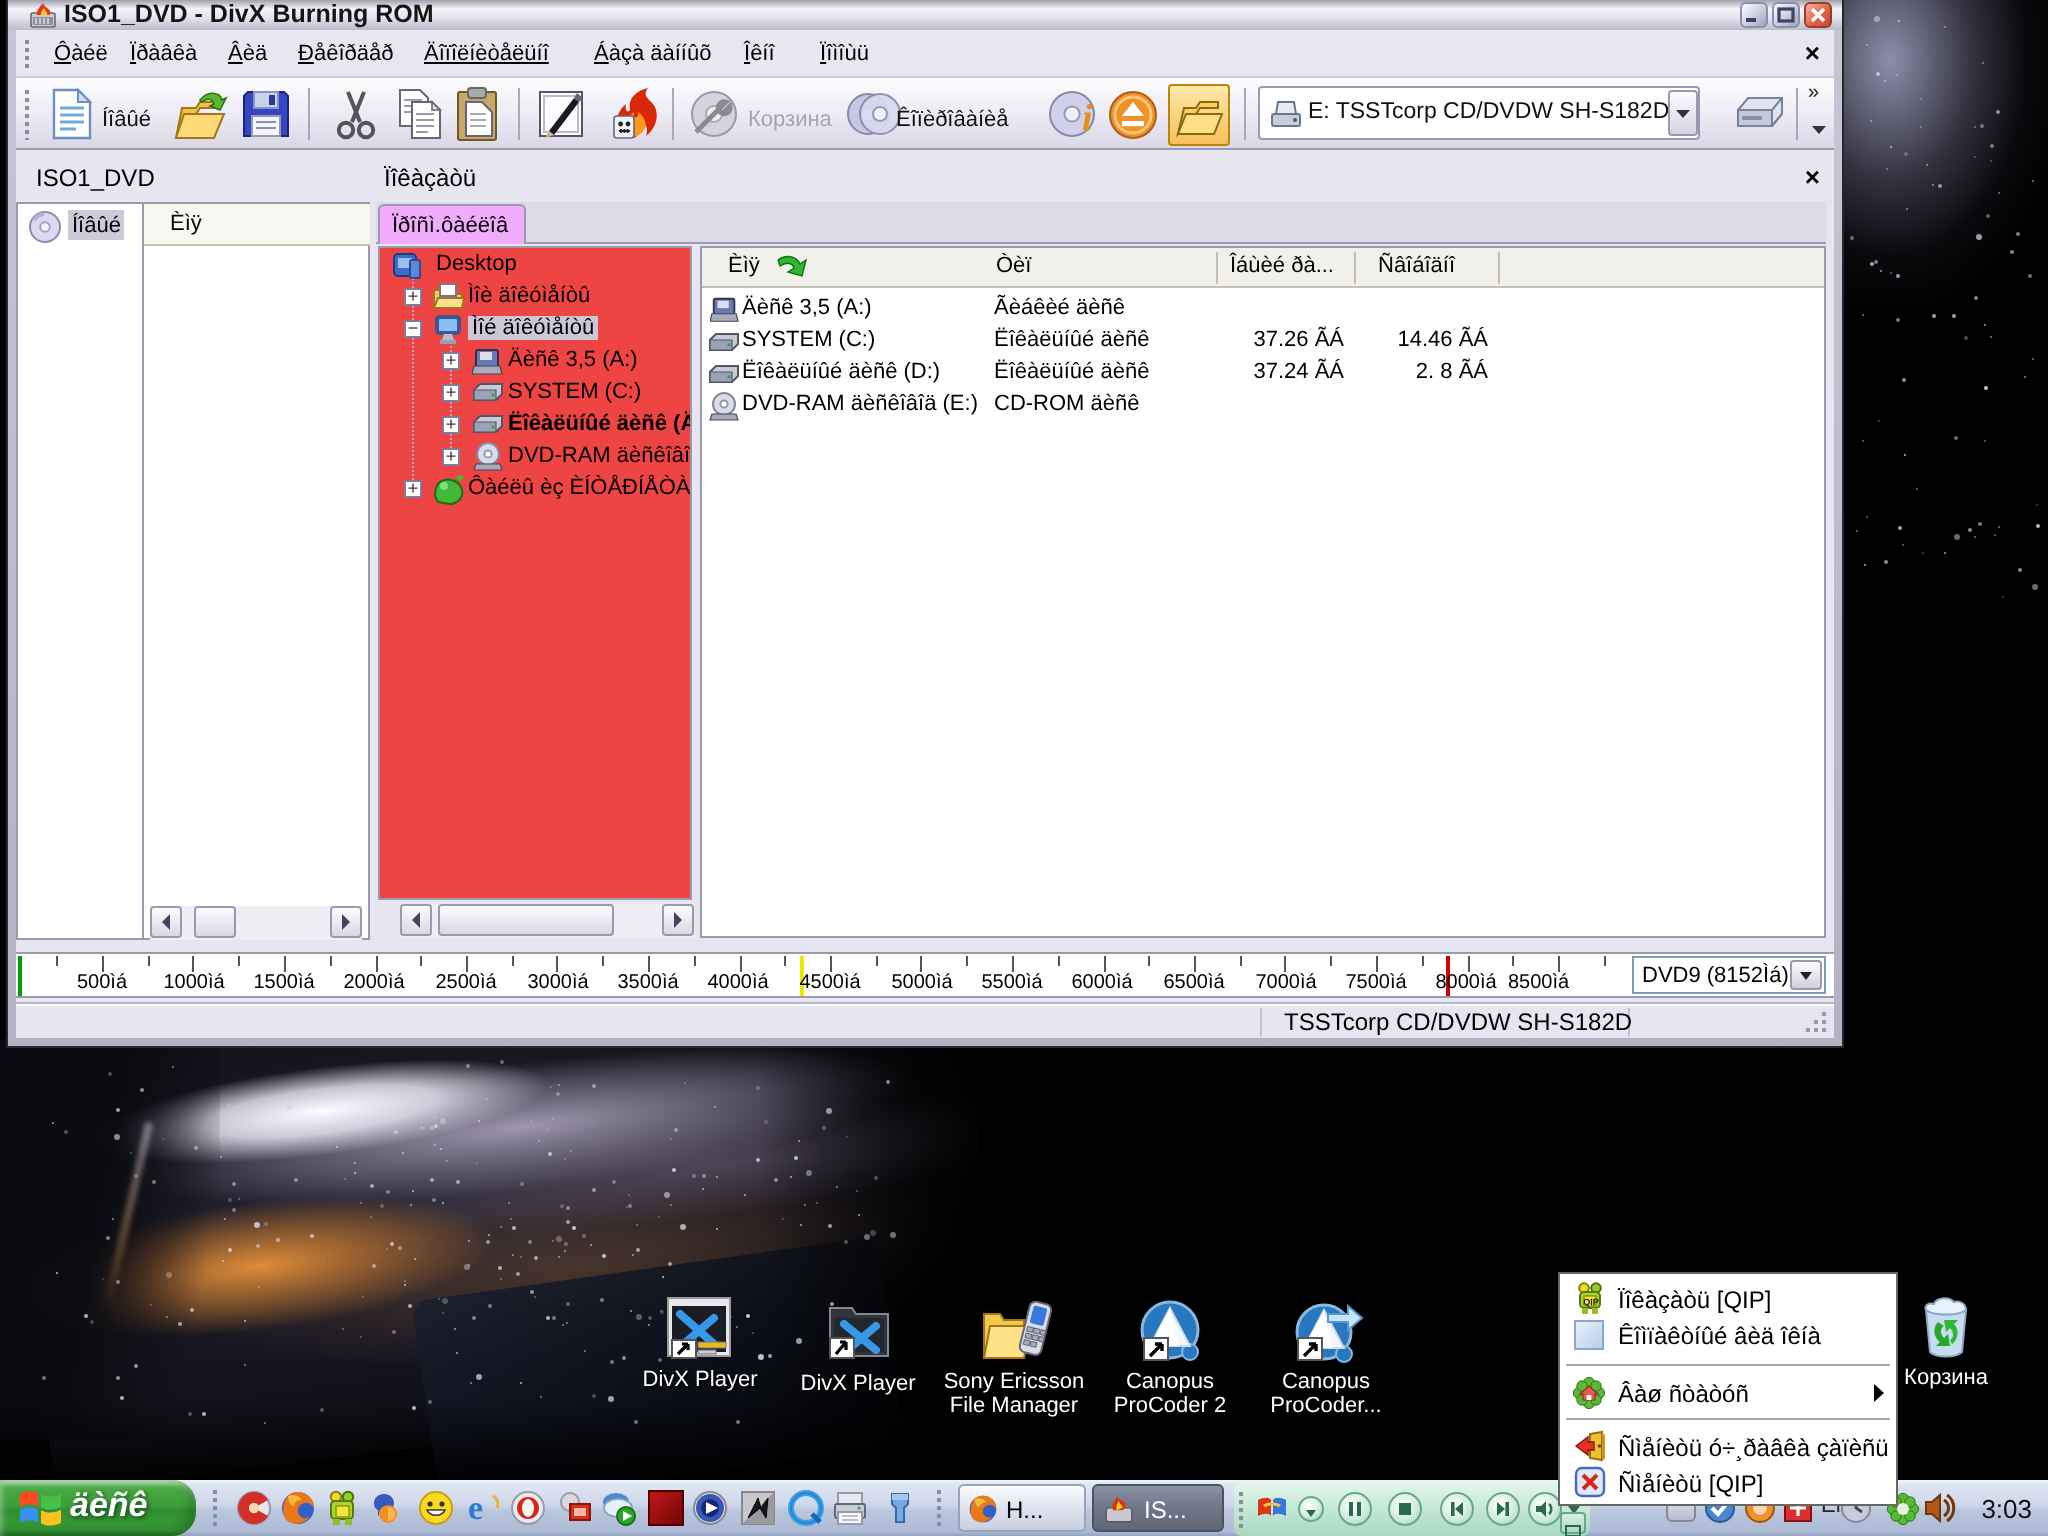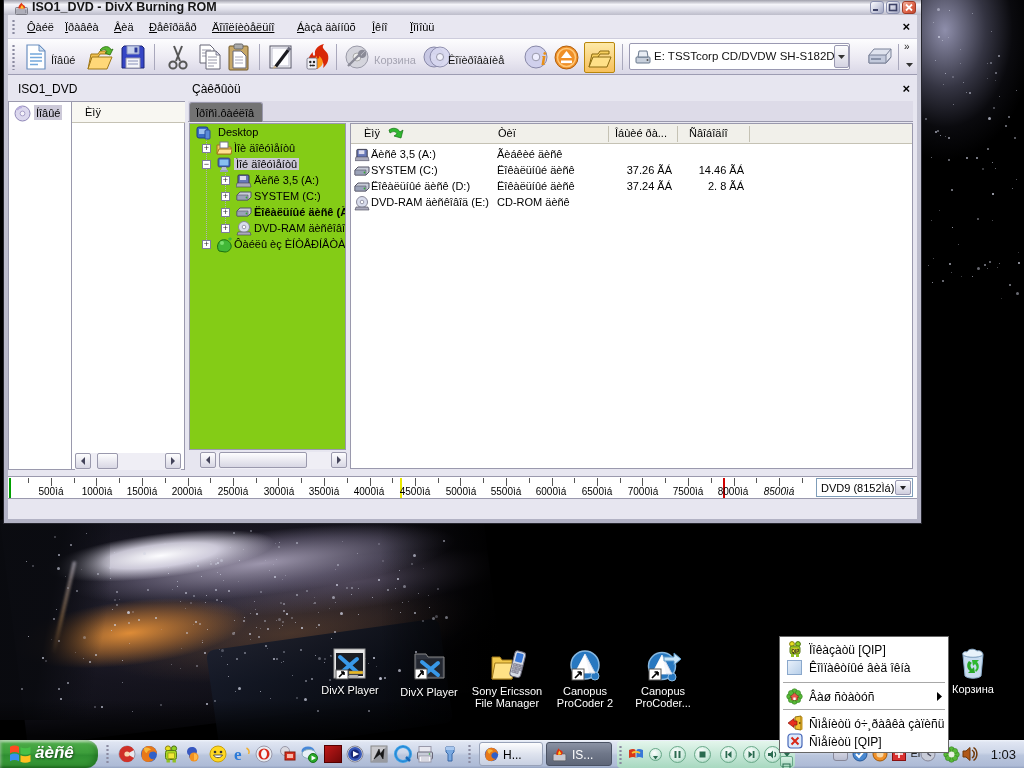--- a/index.html
+++ b/index.html
@@ -678,21 +678,21 @@
       <rect x="5" y="13" width="10" height="2" fill="#8892a8"></rect>
     </svg>
     <div class="tsep" style="left:890px;"></div>
     <div class="abs" style="left:896px; top:2px; font-size:10px; color:#222; letter-spacing:-1px;">»</div>
     <svg class="abs" style="left:897px; top:22px;" width="9" height="8" viewBox="0 0 9 8">
           <path d="M1 2 L8 2 L4.5 6 Z" fill="#333"></path>
         </svg>
   </div>
   <div id="caprow">
     <div class="captext" style="left:10px;">ISO1_DVD</div>
-    <div class="captext" style="left:184px;">Çàêðûòü</div>
+    <div class="captext" style="left:184px;">Ïîêàçàòü</div>
     <div id="capx">×</div>
   </div>
   <div id="comp-win" class="abs" style="left:0px; top:86px; width:177px; height:369px; background:#fff; border:1px solid #9a99ad;">
     <div class="abs" style="left:62px; top:0; width:1px; height:367px; background:#9a99ad;"></div>
     <svg class="abs" style="left:5px; top:3px;" width="17" height="17" viewBox="0 0 17 17">
       <circle cx="8.5" cy="8.5" r="7.5" fill="#dcd8ee" stroke="#9088b8"></circle>
       <circle cx="8.5" cy="8.5" r="2.4" fill="#f4f2fa" stroke="#a8a0c8"></circle>
       <path d="M3 5 A7 7 0 0 1 8 2" stroke="#b8aede" stroke-width="2" fill="none"></path>
     </svg>
     <div class="abs" style="left:25px; top:3px; height:15px; background:#ccc9d8; color:#000; font-size:11px; padding:2px 2px;">Íîâûé</div>
@@ -704,24 +704,24 @@
               <path d="M9 3 L5 7 L9 11 Z" fill="#44445a"></path>
             </svg></div>
       <div class="sbtn" style="right:0;"><svg width="14" height="14" viewBox="0 0 14 14">
               <path d="M5 3 L9 7 L5 11 Z" fill="#44445a"></path>
             </svg></div>
       <div class="sthumb" style="left:22px; width:21px;"></div>
     </div>
   </div>
   <div id="brow-win" class="abs" style="left:180px; top:86px; width:725px; height:369px; background:#e7e6f0;">
     <div class="abs" style="left:0px; top:0px; width:725px; height:21px; background:#dddbe8; border-bottom:1px solid #9a99ad;"></div>
-    <div class="abs" style="left:1px; top:1px; width:74px; height:20px; background:#737373; border:1px solid #9a99ad; border-bottom:none; border-radius:3px 3px 0 0; font-size:11px; color:#000;">
+    <div class="abs" style="left:1px; top:1px; width:74px; height:20px; background:#f0abfc; border:1px solid #9a99ad; border-bottom:none; border-radius:3px 3px 0 0; font-size:11px; color:#000;">
           <span style="position:absolute; left:6px; top:4px;">Ïðîñì.ôàéëîâ</span>
         </div>
-    <div id="tree-pane" class="abs" style="left:1px; top:22px; width:157px; height:327px; background:#84cc16; border:1px solid #9a99ad; overflow:hidden;">
+    <div id="tree-pane" class="abs" style="left:1px; top:22px; width:157px; height:327px; background:#ef4444; border:1px solid #9a99ad; overflow:hidden;">
       <div class="abs" style="left:16px; top:10px; width:1px; height:112px; border-left:1px dotted #b0b0c0;"></div>
       <div class="abs" style="left:35px; top:44px; width:1px; height:62px; border-left:1px dotted #b0b0c0;"></div>
       <div class="trow" style="left:0; top:1px;">
         <svg style="position:absolute; left:6px; top:1px;" width="15" height="14" viewBox="0 0 15 14">
           <rect x="1" y="1" width="11" height="11" rx="2" fill="#3a6cc8" stroke="#1a3c88"></rect>
           <rect x="3" y="3" width="7" height="5" fill="#9cc0ee"></rect>
           <rect x="9" y="4" width="5" height="9" rx="1" fill="#5a8ad8" stroke="#2a4c98"></rect>
         </svg>
         <span style="position:absolute; left:28px; top:1px;">Desktop</span>
       </div>
@@ -896,32 +896,47 @@
       <div class="tick" style="left:612px;"></div>
       <div class="rlbl" style="left:610px; width:50px; text-align:center;">7000ìá</div>
       <div class="tick big" style="left:680px;"></div>
       <div class="tick" style="left:657px;"></div>
       <div class="rlbl" style="left:655px; width:50px; text-align:center;">7500ìá</div>
       <div class="tick big" style="left:726px;"></div>
       <div class="tick" style="left:703px;"></div>
       <div class="rlbl" style="left:700px; width:50px; text-align:center;">8000ìá</div>
       <div class="tick big" style="left:771px;"></div>
       <div class="tick" style="left:748px;"></div>
-      <div class="rlbl" style="left:746px; width:50px; text-align:center;font-style:italic;">8500ìá</div>
+      <div class="rlbl" style="left:746px; width:50px; text-align:left;">8500ìá</div>
       <div class="tick" style="left:794px;"></div>
       <div class="tick big" style="left:816px;"></div>
         </div>
     <div id="rcombo">
           <span style="position:absolute; left:4px; top:3px;">DVD9 (8152Ìá)</span>
       <div class="abs" style="right:1px; top:1px; width:16px; height:15px; background:linear-gradient(180deg,#fdfdfe,#cfcede); border:1px solid #9a99b2; border-radius:2px;">
         <svg width="14" height="13" viewBox="0 0 14 13">
               <path d="M4 5 L10 5 L7 9 Z" fill="#222"></path>
             </svg>
       </div>
     </div>
+  </div>
+  <div id="statusbar">
+    <div class="abs" style="left:622px; top:2px; width:1px; height:14px; background:#c2c1d2;"></div>
+    <div class="abs" style="left:806px; top:2px; width:1px; height:14px; background:#c2c1d2;"></div>
+    <span style="position:absolute; left:634px; top:2px;">TSSTcorp CD/DVDW SH-S182D</span>
+    <svg style="position:absolute; right:2px; bottom:1px;" width="14" height="14" viewBox="0 0 14 14">
+      <g fill="#9a99b2">
+            <rect x="10" y="10" width="2" height="2"></rect>
+            <rect x="6" y="10" width="2" height="2"></rect>
+            <rect x="2" y="10" width="2" height="2"></rect>
+            <rect x="10" y="6" width="2" height="2"></rect>
+            <rect x="6" y="6" width="2" height="2"></rect>
+            <rect x="10" y="2" width="2" height="2"></rect>
+          </g>
+    </svg>
   </div>
   </div>
 </div>
 
 <div id="qmenu">
   <div class="qitem" style="top:4px;">
     <svg style="position:absolute; left:7px; top:0px;" width="16" height="16" viewBox="0 0 16 16">
       <circle cx="5" cy="3" r="2.4" fill="#e8e020" stroke="#888010"></circle>
       <circle cx="11" cy="3" r="2.4" fill="#90d020" stroke="#4a7010"></circle>
       <rect x="3" y="5" width="10" height="8" rx="2" fill="#a8d820" stroke="#587818"></rect>
@@ -1170,15 +1185,15 @@
           <circle cx="12" cy="5" r="2.6"></circle>
           <circle cx="5" cy="12" r="2.6"></circle>
           <circle cx="12" cy="12" r="2.6"></circle>
       </g>
       <circle cx="8.5" cy="8.5" r="3" fill="#e8f0e0"></circle>
     </svg>
     <svg class="abs" style="right:44px; top:5px;" width="19" height="18" viewBox="0 0 19 18">
       <path d="M2 6 L5 6 L9 2.5 L9 15.5 L5 12 L2 12 Z" fill="#b05818" stroke="#703808"></path>
       <path d="M11 5 C14 7 14 11 11 13 M12.5 2.5 C17 5.5 17 12.5 12.5 15.5" stroke="#703808" stroke-width="1.5" fill="none"></path>
     </svg>
-    <div id="clock">1:03</div>
+    <div id="clock">3:03</div>
   </div>
 </div>
 
 </body></html>

